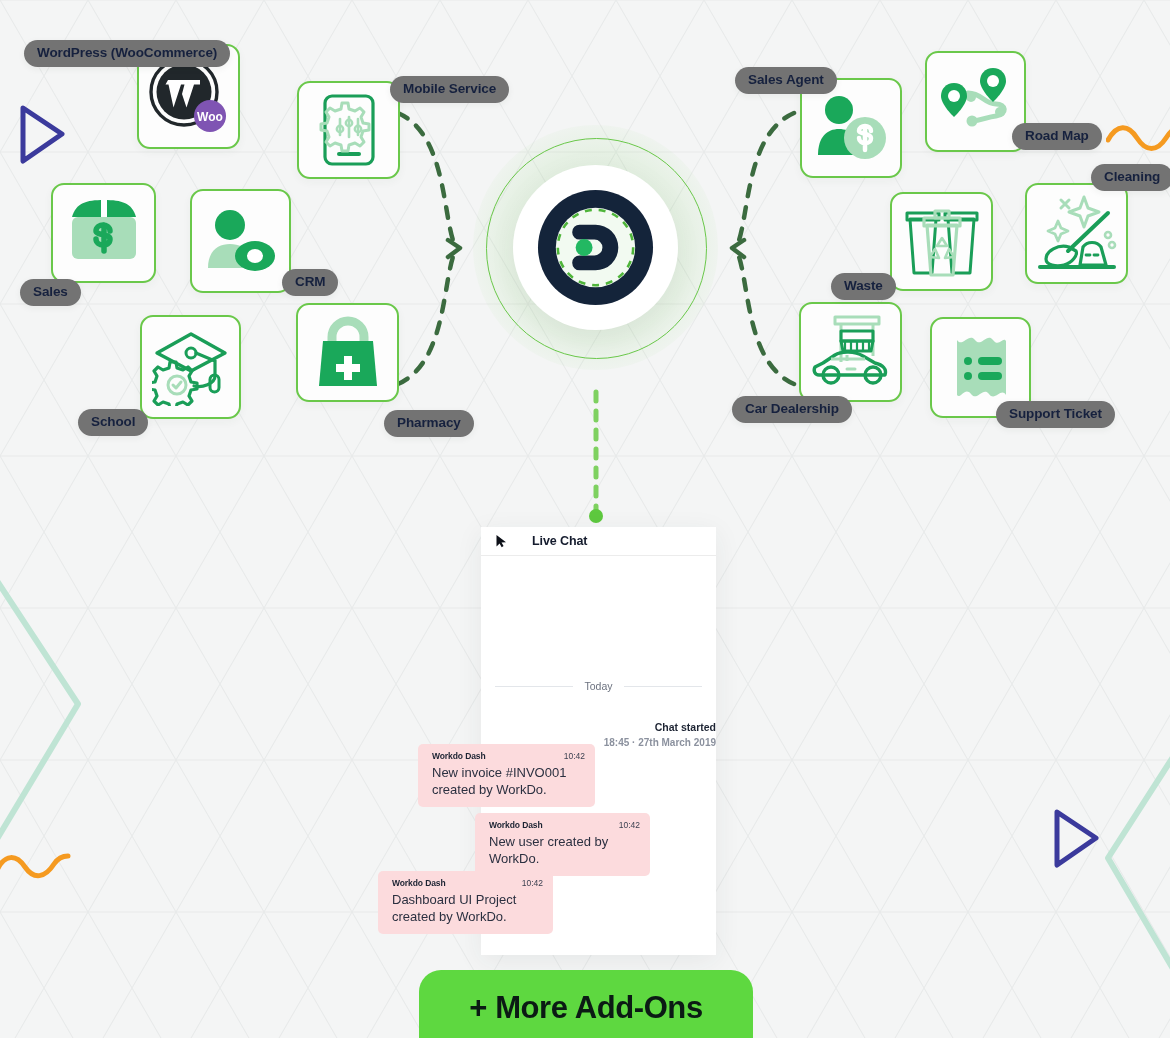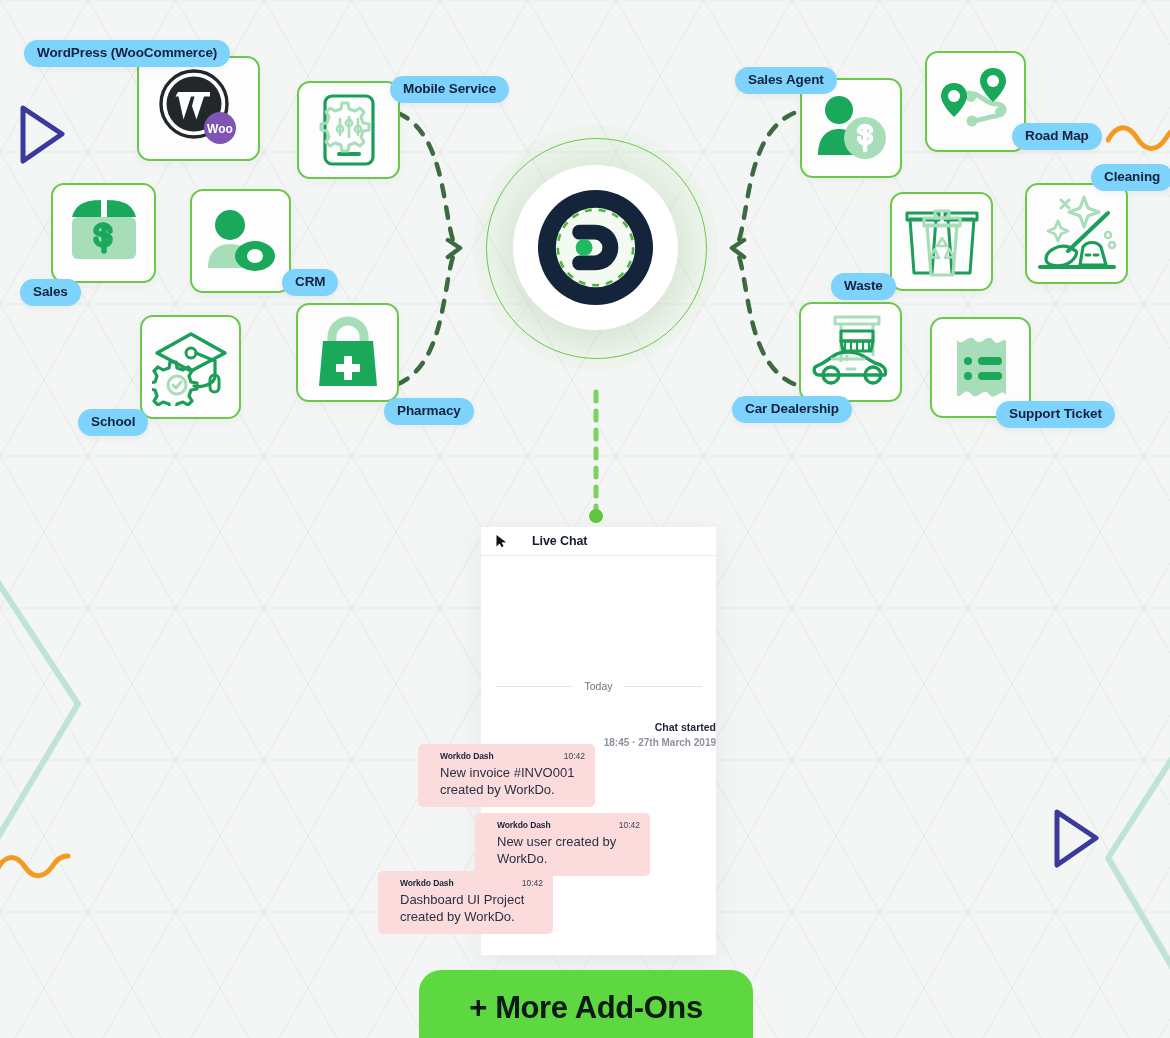--- a/index.html
+++ b/index.html
@@ -48,21 +48,21 @@
     background:#fdfdfd;border:2.5px solid #6ac84a;border-radius:13px;
     box-sizing:border-box;
     display:flex;align-items:center;justify-content:center;
     box-shadow:0 3px 10px rgba(40,60,40,0.045);
   }
   .card svg{display:block;}
 
   
   .pill{
     position:absolute;z-index:5;
-    background:#7dd3fc;border-radius:16px;
+    background:#737373;border-radius:16px;
     padding:5px 13px 6px 13px;
     color:#16213e;font-size:13.5px;font-weight:700;letter-spacing:-0.1px;
     white-space:nowrap;line-height:1.15;
     box-shadow:0 2px 7px rgba(30,45,30,0.06);
   }
 
   
   .chat-panel{
     position:absolute;left:481px;top:527px;width:235px;height:428px;
     background:#ffffff;z-index:4;
@@ -81,21 +81,21 @@
   }
   .divider-row .ln{flex:1;height:1px;background:#e3e6ea;}
   .divider-row .lbl{font-size:10.5px;color:#6d7380;white-space:nowrap;}
   .chat-started{position:absolute;left:0;right:0;top:165px;text-align:right;}
   .chat-started .t1{font-size:10.5px;font-weight:700;color:#1d2433;}
   .chat-started .t2{font-size:10px;color:#8b919e;margin-top:4px;font-weight:bold;}
 
   
   .bubble{
     position:absolute;z-index:6;background:#fcdbdd;border-radius:5px;
-    padding:7px 10px 9px 22px;box-sizing:border-box;
+    padding:7px 10px 9px 14px;box-sizing:border-box;
   }
   .bubble .brow{display:flex;justify-content:space-between;align-items:baseline;gap:18px;}
   .bubble .who{font-size:8.5px;font-weight:700;color:#1d2433;letter-spacing:-0.1px;}
   .bubble .tm{font-size:8.5px;color:#3d4252;}
   .bubble .msg{font-size:13px;color:#2b3040;line-height:1.32;margin-top:3px;}
   .b1{left:418px;top:744px;width:177px;}
   .b2{left:475px;top:813px;width:175px;}
   .b3{left:378px;top:871px;width:175px;}
 
   
@@ -162,21 +162,21 @@
     <div class="logo-disc"></div>
     <svg class="logo-mark" viewBox="0 0 120 120">
       <circle cx="60" cy="60" r="58" fill="#14243a"></circle>
       <circle cx="60" cy="60" r="40" fill="#f2faf1"></circle>
       <circle cx="60" cy="60" r="38" fill="none" stroke="#4fb53a" stroke-width="2.6" stroke-dasharray="7 7"></circle>
       <path d="M44 37 H60 A23 23 0 0 1 60 83 H44 A7.5 7.5 0 0 1 44 68 H59 A8 8 0 0 0 59 52 H44 A7.5 7.5 0 0 1 44 37 Z" fill="#14243a"></path>
       <circle cx="48.5" cy="60" r="8.5" fill="#23b862"></circle>
     </svg>
   </div>
 
-  <div class="card" style="left:137px;top:56px;width:123px;height:105px;">
+  <div class="card" style="left:137px;top:44px;width:103px;height:105px;">
     <svg width="86" height="86" viewBox="0 0 86 86">
       <circle cx="38" cy="38" r="33" fill="none" stroke="#21272b" stroke-width="3.4"></circle>
       <circle cx="38" cy="38" r="27.5" fill="#21272b"></circle>
       <path d="M22 26 h32 v4.5 h-6 l-7.5 23 -4.5 -13.5 2.5 -9.5 h-3.5 l-7.5 23 -5 -23 h-3 z" fill="#ffffff"></path>
       <circle cx="64" cy="62" r="16" fill="#7f54b3"></circle>
       <path d="M55 70 l5 7 -1 -7 z" fill="#7f54b3"></path>
       <text x="64" y="67" font-family="Liberation Sans, sans-serif" font-size="12" font-weight="700" fill="#ffffff" text-anchor="middle">Woo</text>
     </svg>
   </div>
   <div class="pill" style="left:24px;top:40px;">WordPress (WooCommerce)</div>
@@ -229,21 +229,21 @@
   </div>
   <div class="pill" style="left:78px;top:409px;">School</div>
 
   <div class="card" style="left:296px;top:303px;width:103px;height:99px;">
     <svg width="66" height="74" viewBox="0 0 66 74">
       <path d="M17 26 v-5 a16 16 0 0 1 32 0 v5" fill="none" stroke="#a8ddb9" stroke-width="9" stroke-linecap="round"></path>
       <path d="M8 25 h50 l4 45 H4 Z" fill="#1aa85a"></path>
       <path d="M29 40 h8 v8 h8 v8 h-8 v8 h-8 v-8 h-8 v-8 h8 z" fill="#ffffff"></path>
     </svg>
   </div>
-  <div class="pill" style="left:384px;top:398px;">Pharmacy</div>
+  <div class="pill" style="left:384px;top:410px;">Pharmacy</div>
 
   <div class="card" style="left:800px;top:78px;width:102px;height:100px;">
     <svg width="78" height="70" viewBox="0 0 78 70">
       <circle cx="27" cy="17" r="14" fill="#1aa85a"></circle>
       <path d="M6 62 C6 44, 15 36, 27 36 C39 36, 48 44, 48 62 Z" fill="#1aa85a"></path>
       <circle cx="53" cy="45" r="21" fill="#a8ddb9"></circle>
       <path d="M53 33 v24 M59 38 c0-3-3-5-6-5s-6 2-6 5 12 2 12 7-3 5-6 5-6-2-6-5" fill="none" stroke="#ffffff" stroke-width="4.5" stroke-linecap="round"></path>
     </svg>
   </div>
   <div class="pill" style="left:735px;top:67px;">Sales Agent</div>

